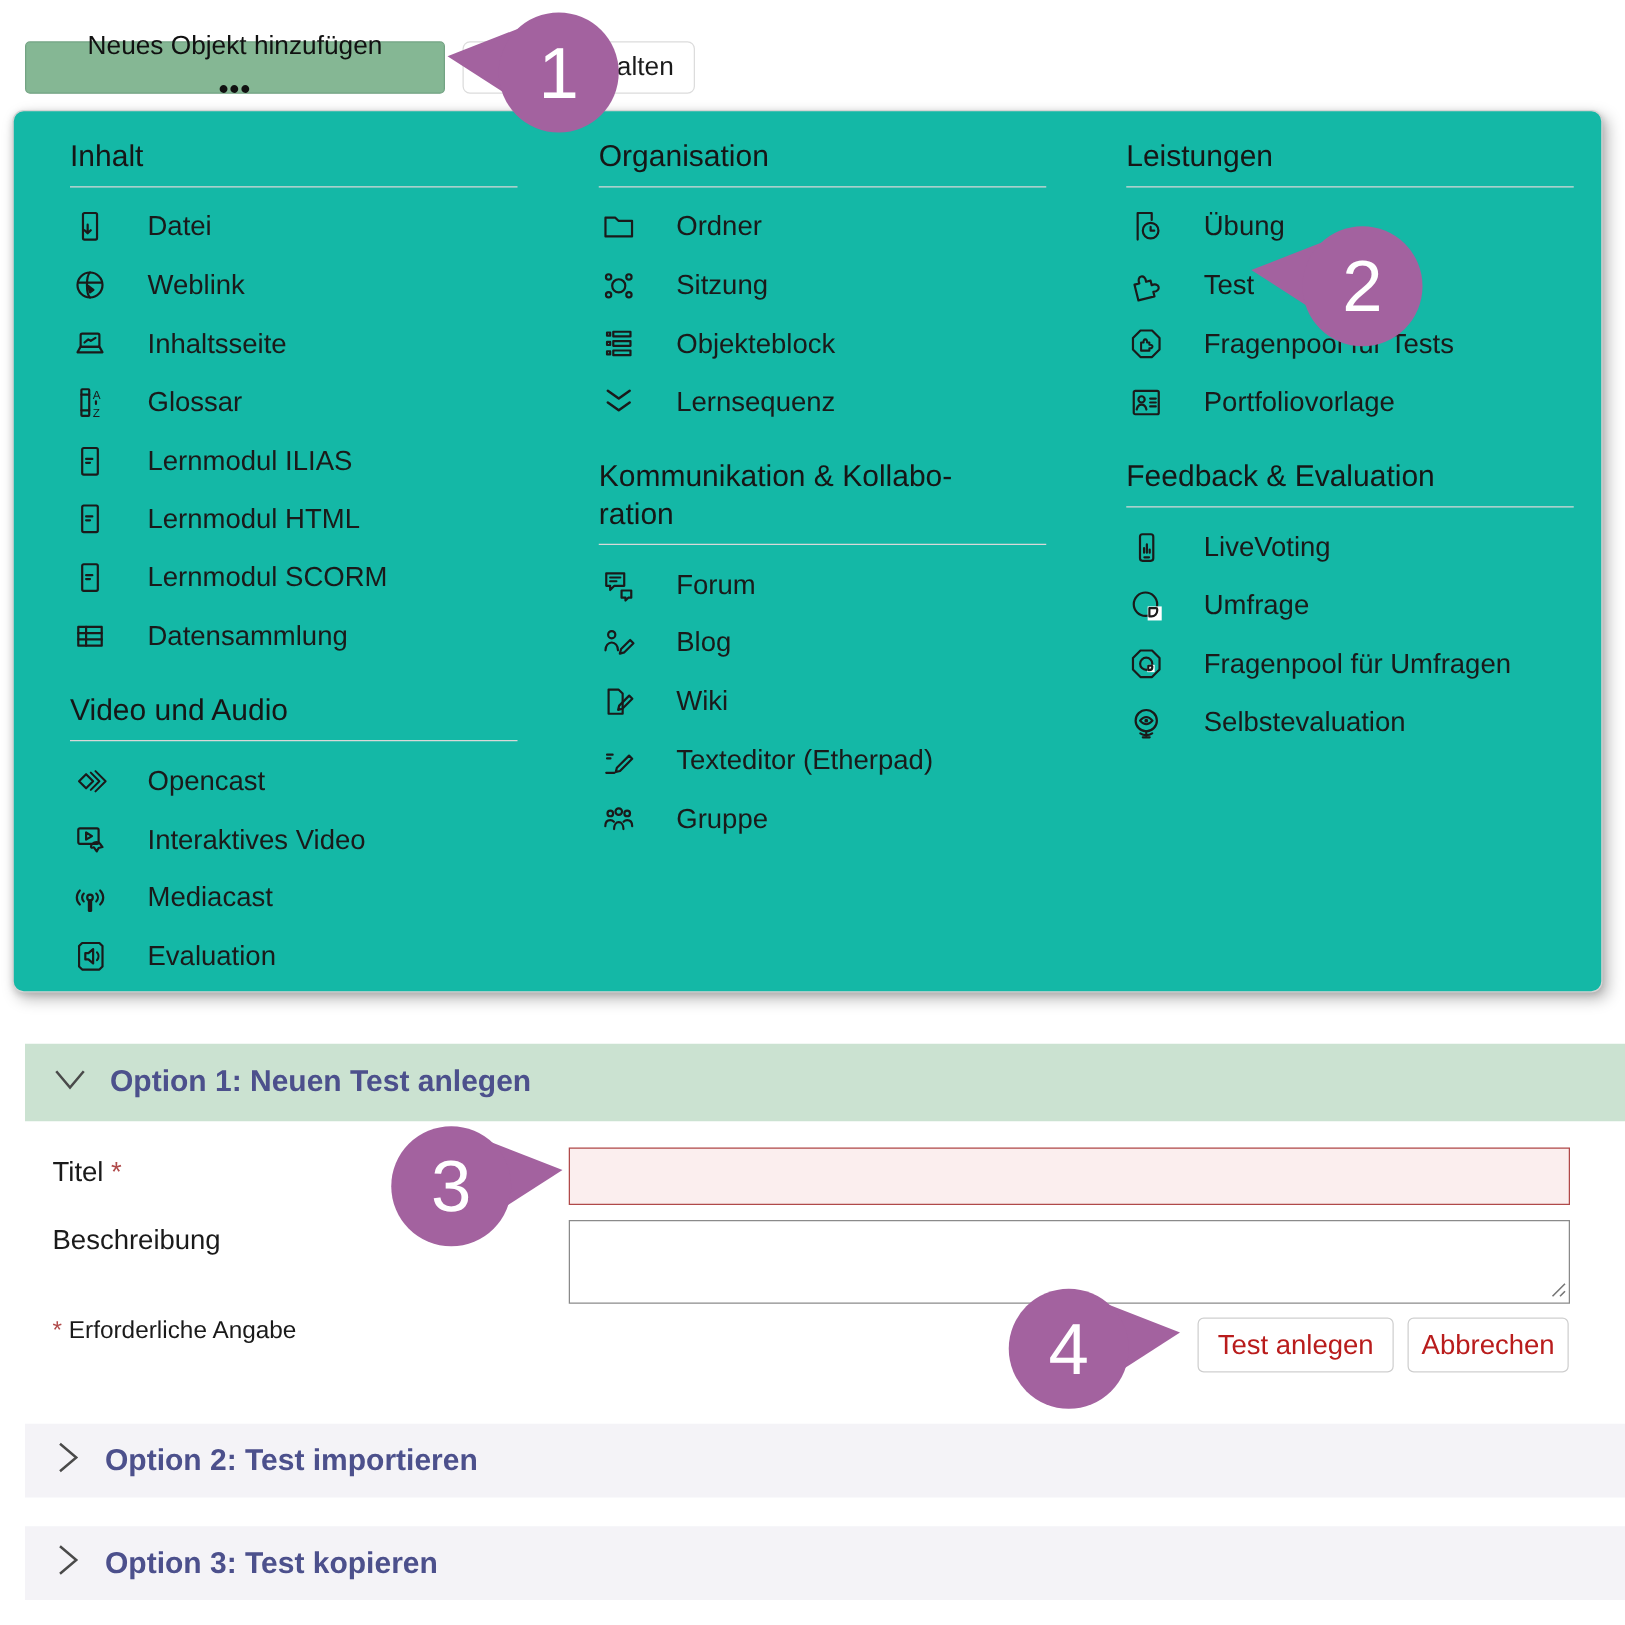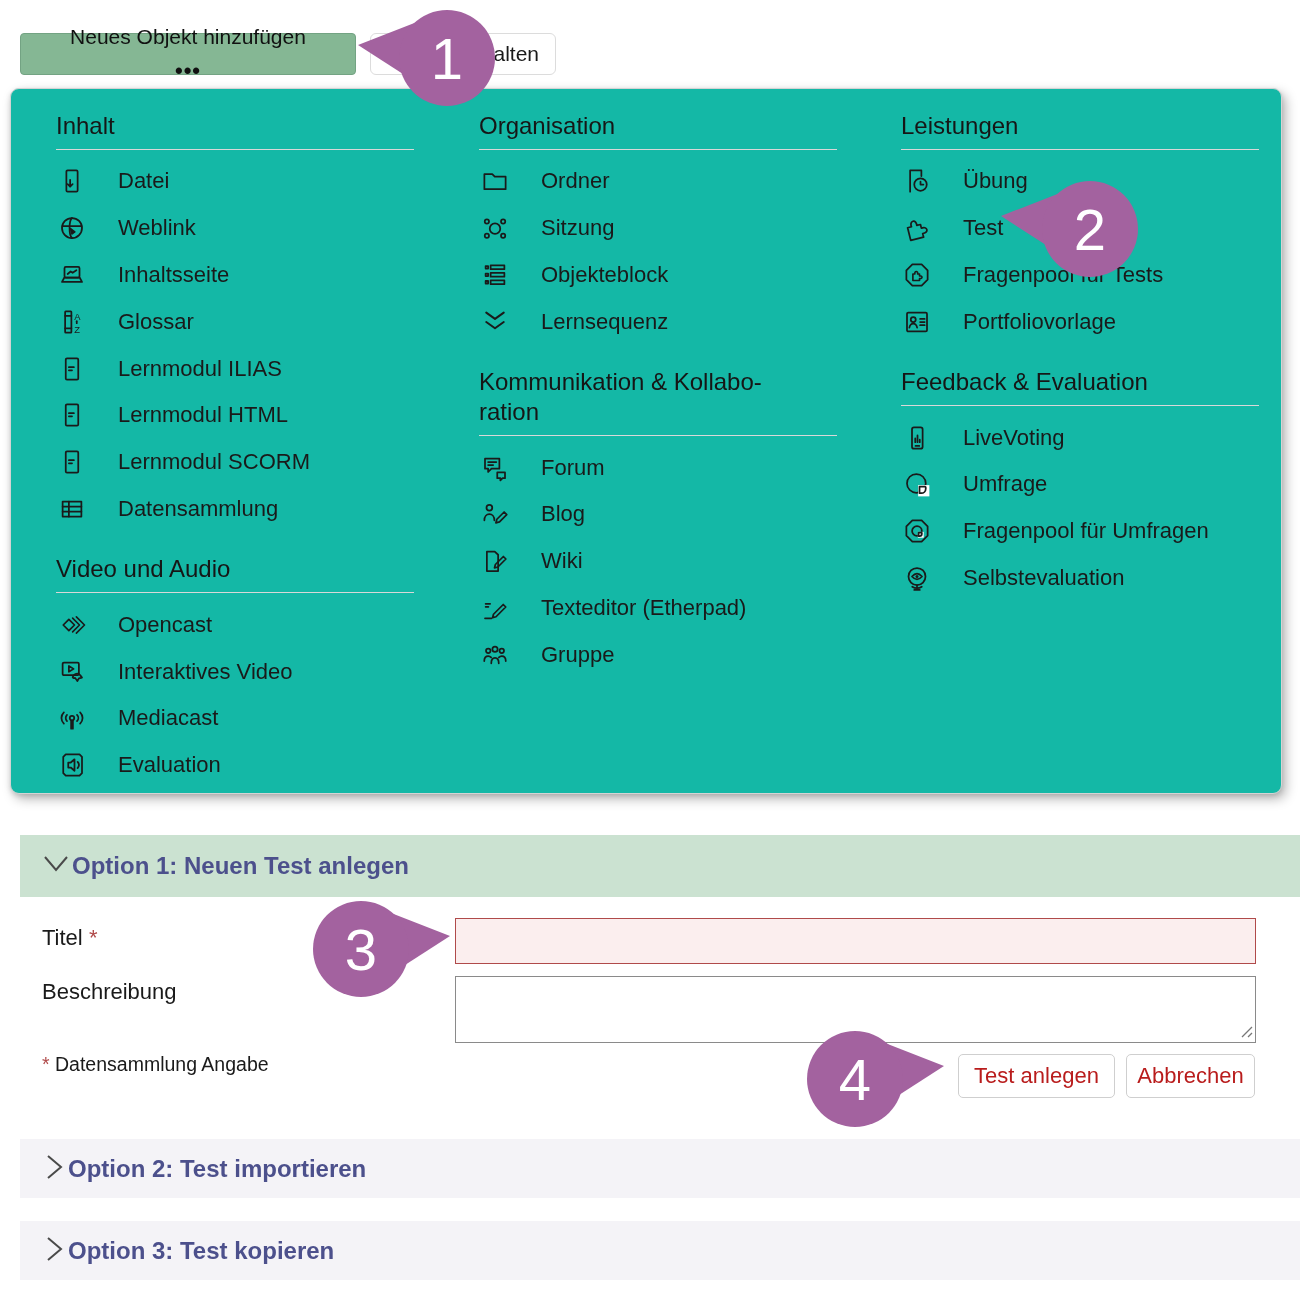--- a/index.html
+++ b/index.html
@@ -32,21 +32,21 @@
     font-size:22px; cursor:pointer; }
   .mi-icon { width:32px; display:flex; align-items:center; justify-content:center; flex:none; }
 
   
   .marker { position:absolute; width:150px; height:118px; z-index:20; pointer-events:none; }
   .marker-num { position:absolute; top:9px; width:96px; height:96px; display:flex;
     align-items:center; justify-content:center; color:#fff; font-size:58px; }
   .marker-num.nl { left:47px; } .marker-num.nr { left:7px; }
 
   
-  .bar { left:20px; width:1280px; display:flex; align-items:center; gap:1px;
+  .bar { left:20px; width:1280px; display:flex; align-items:center; gap:17px;
     padding-left:21px; cursor:pointer; }
   #option1-bar { top:835px; height:62px; background:var(--green-bar,#cbe2d1); }
   .bar .bar-title { font-size:24px; font-weight:bold; color:var(--heading,#4c508c); }
   .bar.gray { background:var(--lavender,#f4f3f7); height:59px; }
   #option2-bar { top:1139px; } #option3-bar { top:1221px; }
 
   .fld-label { font-size:22px; left:42px; }
   .star { color:var(--red,#b04a4a); }
   #title-input { left:455px; top:918px; width:801px; height:46px;
     background:#fbeeee; border:1.5px solid var(--red,#b04a4a); font-size:21px; padding:0 10px; }
@@ -409,21 +409,21 @@
 
 <div class="abs fld-label" style="top:979px;">
   <span>Beschreibung</span>
 </div>
 <textarea class="abs" id="desc-area" style=""></textarea>
 <svg class="abs" id="resize-corner" width="16" height="16" viewBox="0 0 16 16">
     <path d="M14 3 4 13 M14 9 10 13" stroke="#777" stroke-width="1.3" fill="none"></path>
   </svg>
 
 <div class="abs" id="required-note">
-  <span class="star">*</span> <span>Datensammlung Angabe</span>
+  <span class="star">*</span> <span>Erforderliche Angabe</span>
 </div>
 
 <button class="abs form-btn" id="submit-btn">Test anlegen</button>
 <button class="abs form-btn" id="cancel-btn">Abbrechen</button>
 
 <div class="abs bar gray" id="option2-bar">
   <span><svg width="26" height="30" viewBox="0 0 26 30" fill="none" stroke="#4a4a4a" stroke-width="2">
         <polyline points="7,4 20,15 7,26"></polyline>
       </svg></span>
   <span class="bar-title">Option 2: Test importieren</span>

